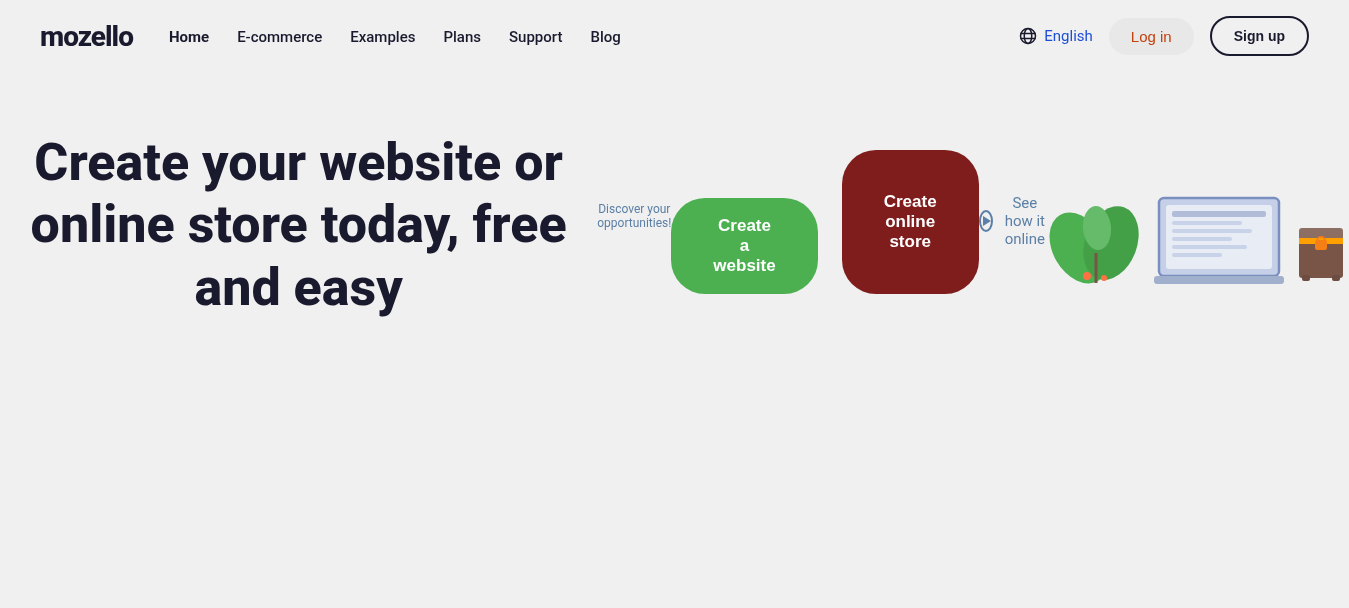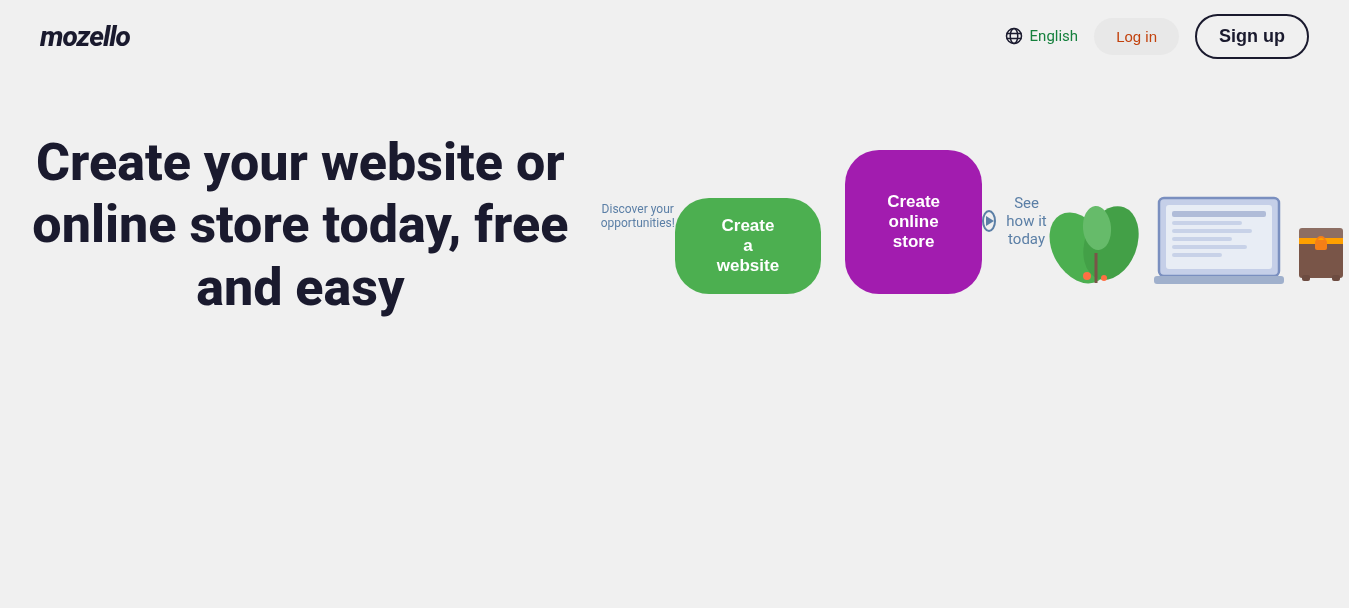--- a/index.html
+++ b/index.html
@@ -23,21 +23,20 @@
       justify-content: space-between;
       padding: 0 40px;
       height: 72px;
       background-color: #f0f0f0;
     }
 
     .navbar-left {
       display: flex;
       align-items: center;
       gap: 36px;
-      font-style: italic;
     }
 
     .logo {
       font-size: 28px;
       font-weight: 800;
       color: #1a1a2e;
       letter-spacing: -1px;
     }
 
     .nav-links {
@@ -61,21 +60,21 @@
     .navbar-right {
       display: flex;
       align-items: center;
       gap: 16px;
     }
 
     .lang-selector {
       display: flex;
       align-items: center;
       gap: 6px;
-      color: #15803d;
+      color: #1d4ed8;
       font-size: 15px;
       cursor: pointer;
     }
 
     .globe-icon {
       width: 20px;
       height: 20px;
     }
 
     .login-btn {
@@ -87,21 +86,21 @@
       color: #c2410c;
       cursor: pointer;
       font-weight: 500;
     }
 
     .signup-btn {
       background: transparent;
       border: 2px solid #1a1a2e;
       padding: 10px 22px;
       border-radius: 24px;
-      font-size: 18px;
+      font-size: 14px;
       color: #1a1a2e;
       cursor: pointer;
       font-weight: 600;
     }
 
     
     .hero {
       display: flex;
       flex-direction: row;
       align-items: center;
@@ -136,21 +135,21 @@
       border: none;
       padding: 18px 42px;
       border-radius: 34px;
       font-size: 17px;
       font-weight: 600;
       cursor: pointer;
       margin-top: 48px;
     }
 
     .btn-create-store {
-      background: #a21caf;
+      background: #7f1d1d;
       color: white;
       border: none;
       padding: 18px 42px;
       border-radius: 34px;
       font-size: 17px;
       font-weight: 600;
       cursor: pointer;
     }
 
     .see-how-it-works {
@@ -191,20 +190,40 @@
       gap: 10px;
       margin-top: 10px;
     }
   </style>
 </head>
 <body>
 
 <nav class="navbar">
   <div class="navbar-left">
     <div class="logo">mozello</div>
+    <ul class="nav-links">
+      <li>
+        <a href="#" class="active">Home</a>
+      </li>
+      <li>
+        <a href="#">E-commerce</a>
+      </li>
+      <li>
+        <a href="#">Examples</a>
+      </li>
+      <li>
+        <a href="#">Plans</a>
+      </li>
+      <li>
+        <a href="#">Support</a>
+      </li>
+      <li>
+        <a href="#">Blog</a>
+      </li>
+    </ul>
   </div>
 
   <div class="navbar-right">
     <div class="lang-selector">
       <svg class="globe-icon" viewBox="0 0 24 24" fill="none" stroke="#1a1a2e" stroke-width="1.8">
         <circle cx="12" cy="12" r="9"></circle>
         <ellipse cx="12" cy="12" rx="4.5" ry="9"></ellipse>
         <line x1="3" y1="9" x2="21" y2="9"></line>
         <line x1="3" y1="15" x2="21" y2="15"></line>
       </svg>
@@ -221,21 +240,21 @@
 
   <div class="cta-buttons">
     <button class="btn-create-website">Create a website</button>
     <button class="btn-create-store">Create online store</button>
   </div>
 
   <a class="see-how-it-works" href="#">
     <div class="play-icon">
       <div class="play-triangle"></div>
     </div>
-    <span>See how it today</span>
+    <span>See how it online</span>
   </a>
 
   <div class="illustration">
 
     <svg width="95" height="90" viewBox="0 0 95 90">
 
       <ellipse cx="30" cy="50" rx="26" ry="38" fill="#4caf50" transform="rotate(-30 30 50)"></ellipse>
 
       <ellipse cx="62" cy="45" rx="26" ry="38" fill="#43a047" transform="rotate(20 62 45)"></ellipse>
 

